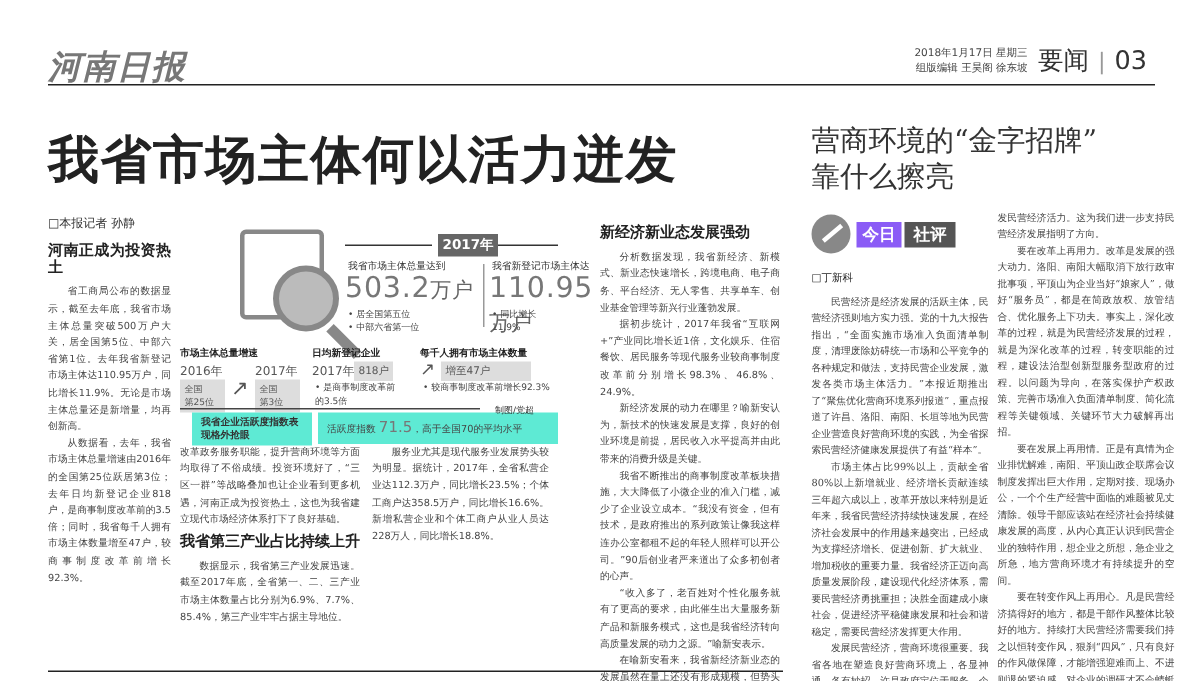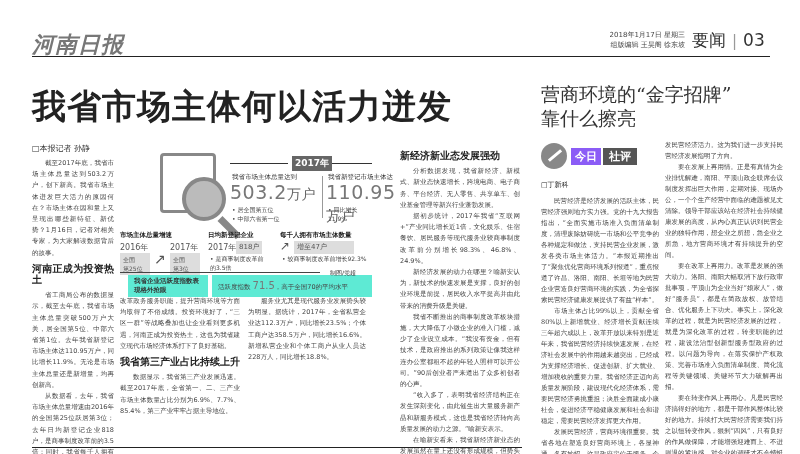--- a/index.html
+++ b/index.html
@@ -57,21 +57,20 @@
 <h1 class="headline">我省市场主体何以活力迸发</h1>
 
 <div class="subhead">
   <div>营商环境的“金字招牌”</div>
   <div>靠什么擦亮</div>
 </div>
 
 <div class="byline">□本报记者 孙静</div>
 
 <div class="col" style="left:32px;top:158px;width:82px;">
-  <p>截至2017年底，我省市场主体总量达到503.2万户，创下新高。我省市场主体迸发巨大活力的原因何在？市场主体在因和量上又呈现出哪些新特征、新优势？1月16日，记者对相关专家，为大家解读数据背后的故事。</p>
   <h3>河南正成为投资热土</h3>
   <p>省工商局公布的数据显示，截至去年底，我省市场主体总量突破500万户大关，居全国第5位、中部六省第1位。去年我省新登记市场主体达110.95万户，同比增长11.9%。无论是市场主体总量还是新增量，均再创新高。</p>
   <p>从数据看，去年，我省市场主体总量增速由2016年的全国第25位跃居第3位；去年日均新登记企业818户，是商事制度改革前的3.5倍；同时，我省每千人拥有市场主体数量增至47户，较商事制度改革前增长92.3%。</p>
 
 </div>
 
 <div class="info">
   <div class="icon-board"></div>
   <div class="magnifier"></div>
   <div class="mag-handle"></div>
@@ -129,21 +128,21 @@
 <div class="col" style="left:248px;top:296px;width:118px;">
   <p>服务业尤其是现代服务业发展势头较为明显。据统计，2017年，全省私营企业达112.3万户，同比增长23.5%；个体工商户达358.5万户，同比增长16.6%。新增私营企业和个体工商户从业人员达228万人，同比增长18.8%。</p>
 </div>
 
 <div class="col" style="left:400px;top:150px;width:120px;">
   <h3 style="font-size:10px;margin-top:0">新经济新业态发展强劲</h3>
   <p>分析数据发现，我省新经济、新模式、新业态快速增长，跨境电商、电子商务、平台经济、无人零售、共享单车、创业基金管理等新兴行业蓬勃发展。</p>
   <p>据初步统计，2017年我省“互联网+”产业同比增长近1倍，文化娱乐、住宿餐饮、居民服务等现代服务业较商事制度改革前分别增长98.3%、46.8%、24.9%。</p>
   <p>新经济发展的动力在哪里？喻新安认为，新技术的快速发展是支撑，良好的创业环境是前提，居民收入水平提高并由此带来的消费升级是关键。</p>
   <p>我省不断推出的商事制度改革板块措施，大大降低了小微企业的准入门槛，减少了企业设立成本。“我没有资金，但有技术，是政府推出的系列政策让像我这样连办公室都租不起的年轻人照样可以开公司。”90后创业者严来道出了众多初创者的心声。</p>
-  <p>“收入多了，表明我省经济结构正在发生深刻变化，由此催生出大量服务新产品和新服务模式，这也是我省经济转向高质量发展的动力之源。”喻新安表示。</p>
+  <p>“收入多了，老百姓对个性化服务就有了更高的要求，由此催生出大量服务新产品和新服务模式，这也是我省经济转向高质量发展的动力之源。”喻新安表示。</p>
   <p>在喻新安看来，我省新经济新业态的发展虽然在量上还没有形成规模，但势头强劲，将逐步释放巨大能量，为我省经济转型升级注入新活力。③6</p>
 </div>
 
 <div class="rule-h" style="left:32px;top:447px;width:490px"></div>
 
 <div class="edit-badge">
   <div class="eb-circle">
       <div class="eb-pen"></div>
     </div>
   <div class="eb-j">今日</div>
@@ -151,16 +150,16 @@
 </div>
 <div class="author2">□丁新科</div>
 
 <div class="col serif" style="left:541px;top:196px;width:118px;line-height:11px">
   <p>民营经济是经济发展的活跃主体，民营经济强则地方实力强。党的十九大报告指出，“全面实施市场准入负面清单制度，清理废除妨碍统一市场和公平竞争的各种规定和做法，支持民营企业发展，激发各类市场主体活力。”本报近期推出了“聚焦优化营商环境系列报道”，重点报道了许昌、洛阳、南阳、长垣等地为民营企业营造良好营商环境的实践，为全省探索民营经济健康发展提供了有益“样本”。</p>
   <p>市场主体占比99%以上，贡献全省80%以上新增就业、经济增长贡献连续三年超六成以上，改革开放以来特别是近年来，我省民营经济持续快速发展，在经济社会发展中的作用越来越突出，已经成为支撑经济增长、促进创新、扩大就业、增加税收的重要力量。我省经济正迈向高质量发展阶段，建设现代化经济体系，需要民营经济勇挑重担；决胜全面建成小康社会，促进经济平稳健康发展和社会和谐稳定，需要民营经济发挥更大作用。</p>
   <p>发展民营经济，营商环境很重要。我省各地在塑造良好营商环境上，各显神通、各有妙招。许昌政府定位于服务，企业办好“围墙”内的事，政府办好“围墙”外的事，“亲”不逾矩，“清”不疏远；长垣县帮助企业打开政策执行中</p>
 </div>
 <div class="col serif" style="left:665px;top:140px;width:118px;line-height:11px">
   <p style="text-indent:0">发民营经济活力。这为我们进一步支持民营经济发展指明了方向。</p>
+  <p>要在改革上再用力。改革是发展的强大动力。洛阳、南阳大幅取消下放行政审批事项，平顶山为企业当好“娘家人”，做好“服务员”，都是在简政放权、放管结合、优化服务上下功夫。事实上，深化改革的过程，就是为民营经济发展的过程，就是为深化改革的过程，转变职能的过程，建设法治型创新型服务型政府的过程。以问题为导向，在落实保护产权政策、完善市场准入负面清单制度、简化流程等关键领域、关键环节大力破解再出招。</p>
   <p>要在发展上再用情。正是有真情为企业排忧解难，南阳、平顶山政企联席会议制度发挥出巨大作用，定期对接、现场办公，一个个生产经营中面临的难题被见丈清除。领导干部应该站在经济社会持续健康发展的高度，从内心真正认识到民营企业的独特作用，想企业之所想，急企业之所急，地方营商环境才有持续提升的空间。</p>
-  <p>要在改革上再用力。改革是发展的强大动力。洛阳、南阳大幅取消下放行政审批事项，平顶山为企业当好“娘家人”，做好“服务员”，都是在简政放权、放管结合、优化服务上下功夫。事实上，深化改革的过程，就是为民营经济发展的过程，就是为深化改革的过程，转变职能的过程，建设法治型创新型服务型政府的过程。以问题为导向，在落实保护产权政策、完善市场准入负面清单制度、简化流程等关键领域、关键环节大力破解再出招。</p>
   <p>要在转变作风上再用心。凡是民营经济搞得好的地方，都是干部作风整体比较好的地方。持续打大民营经济需要我们持之以恒转变作风，狠刹“四风”，只有良好的作风做保障，才能增强迎难而上、不进则退的紧迫感，对企业的调研才不会蜻蜓点水、浮光掠影，才可能了解真实情况，为企业发展解决燃眉之急、长久之困，也才能真正做到“亲”“清”，把党和政府的政策措施不折不扣见现到位、落到实处、见到实效。</p>
 </div>
 
 </body></html>

